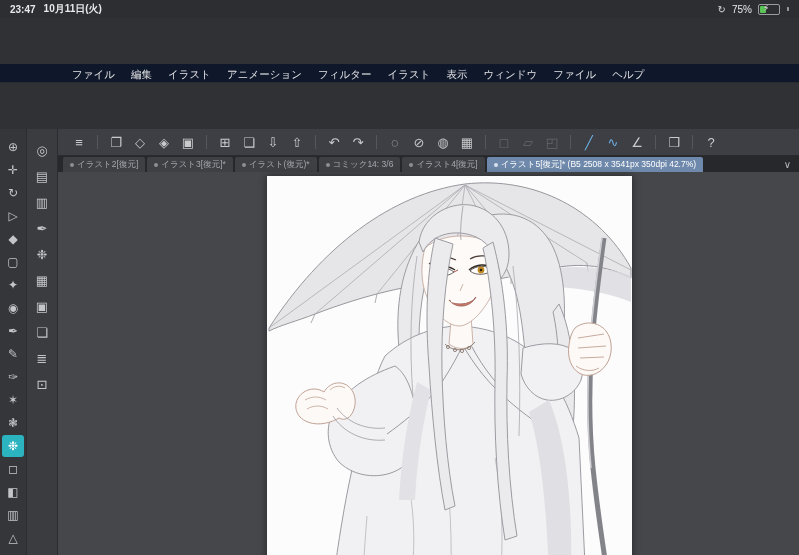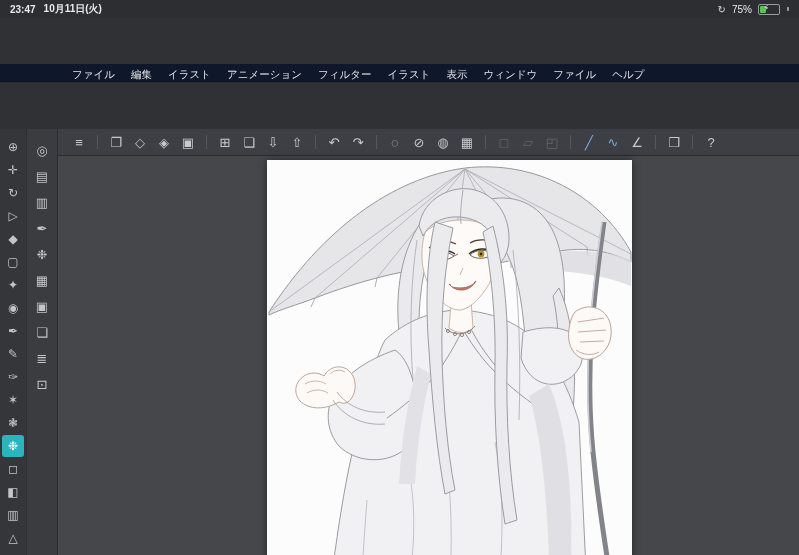--- a/index.html
+++ b/index.html
@@ -177,20 +177,32 @@
           <span class="tb-divider"></span>
           <span class="tb-icon active">╱</span>
           <span class="tb-icon active">∿</span>
           <span class="tb-icon">∠</span>
           <span class="tb-divider"></span>
           <span class="tb-icon">❒</span>
           <span class="tb-divider"></span>
           <span class="tb-icon">?</span>
         </div>
 
+      <div class="tabbar">
+        <div style="display:flex;">
+
+        <span class="tab">イラスト2[復元]</span>
+            <span class="tab">イラスト3[復元]*</span>
+            <span class="tab">イラスト(復元)*</span>
+            <span class="tab">コミック14: 3/6</span>
+            <span class="tab">イラスト4[復元]</span>
+            <span class="tab selected">イラスト5[復元]* (B5 2508 x 3541px 350dpi 42.7%)</span>
+          </div>
+        <span class="tab-chevron">∨</span>
+      </div>
 
       <div class="workspace">
         <div class="canvas">
           <svg viewBox="0 0 365 473" stroke-width="1">
             <rect width="365" height="473" fill="#fcfcfd"></rect>
 
             <g>
               <path d="M2,152 C55,70 125,18 198,8 C268,0 332,34 364,92 L364,102 C330,85 302,88 270,95 C238,102 212,108 184,107 C148,106 95,120 48,138 C30,145 14,149 2,155 Z" fill="#e6e6e9" stroke="#97979d"></path>
               <path d="M198,9 L2,152 M198,9 L48,138 M198,9 L110,118 M198,9 L184,107 M198,9 L244,99 M198,9 L270,95 M198,9 L320,87 M198,9 L364,94" stroke="#ababb1" fill="none" stroke-width="0.8"></path>
               <path d="M48,138 L44,147 M110,118 L108,127 M244,99 L244,108 M320,87 L321,96" stroke="#9a9aa0" stroke-width="0.8"></path>

